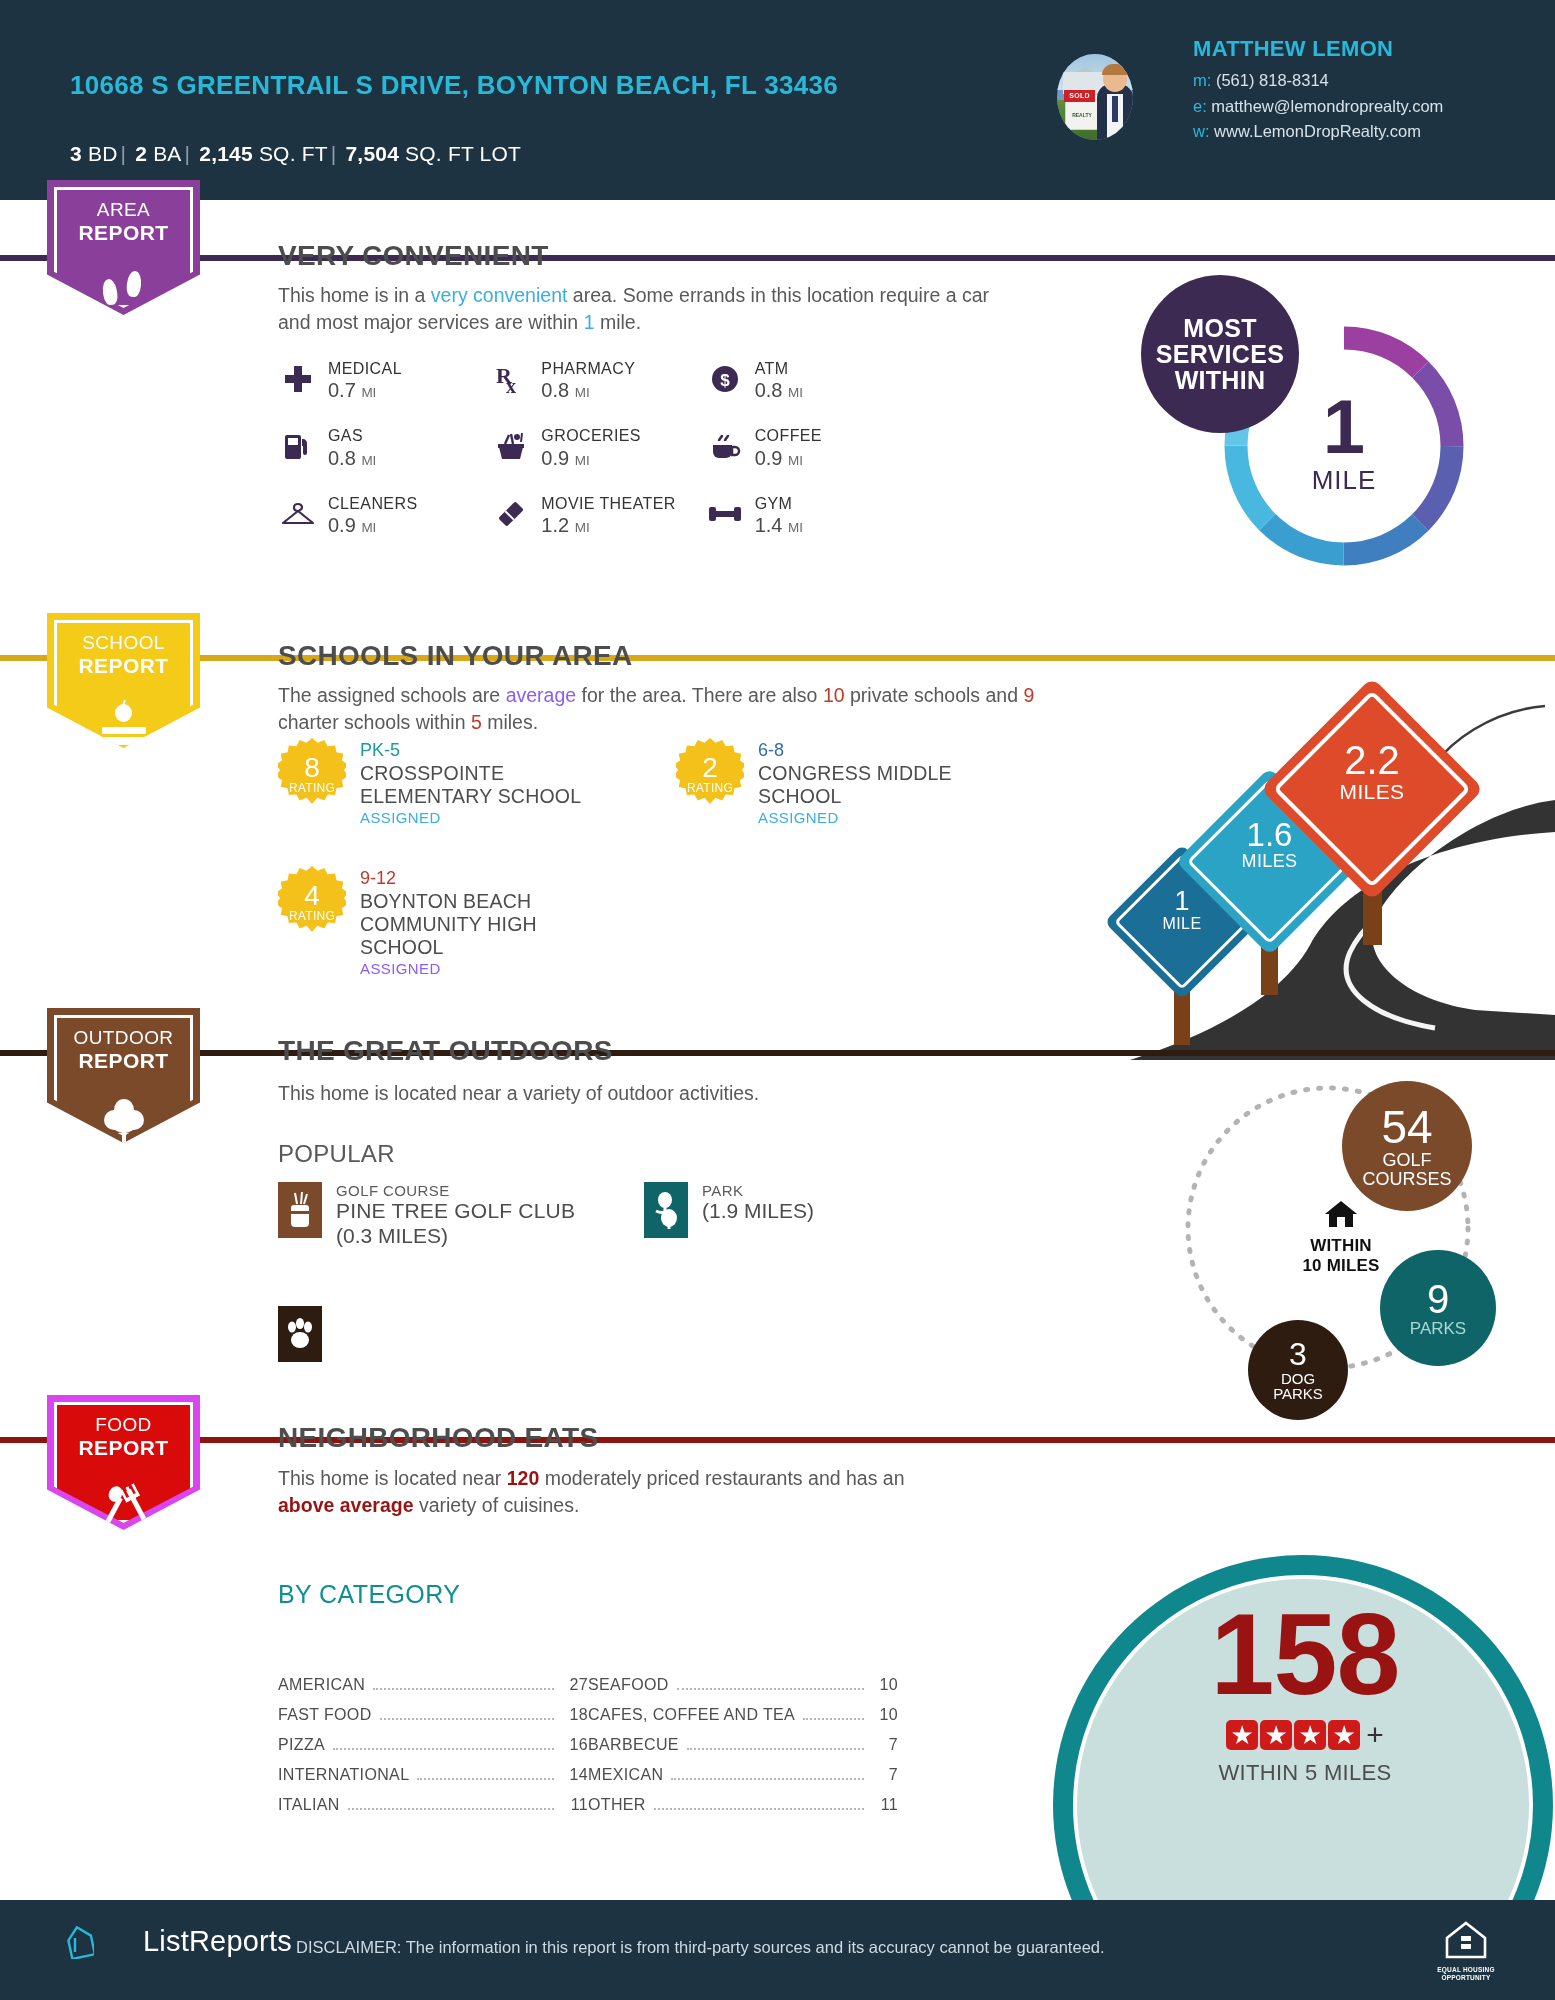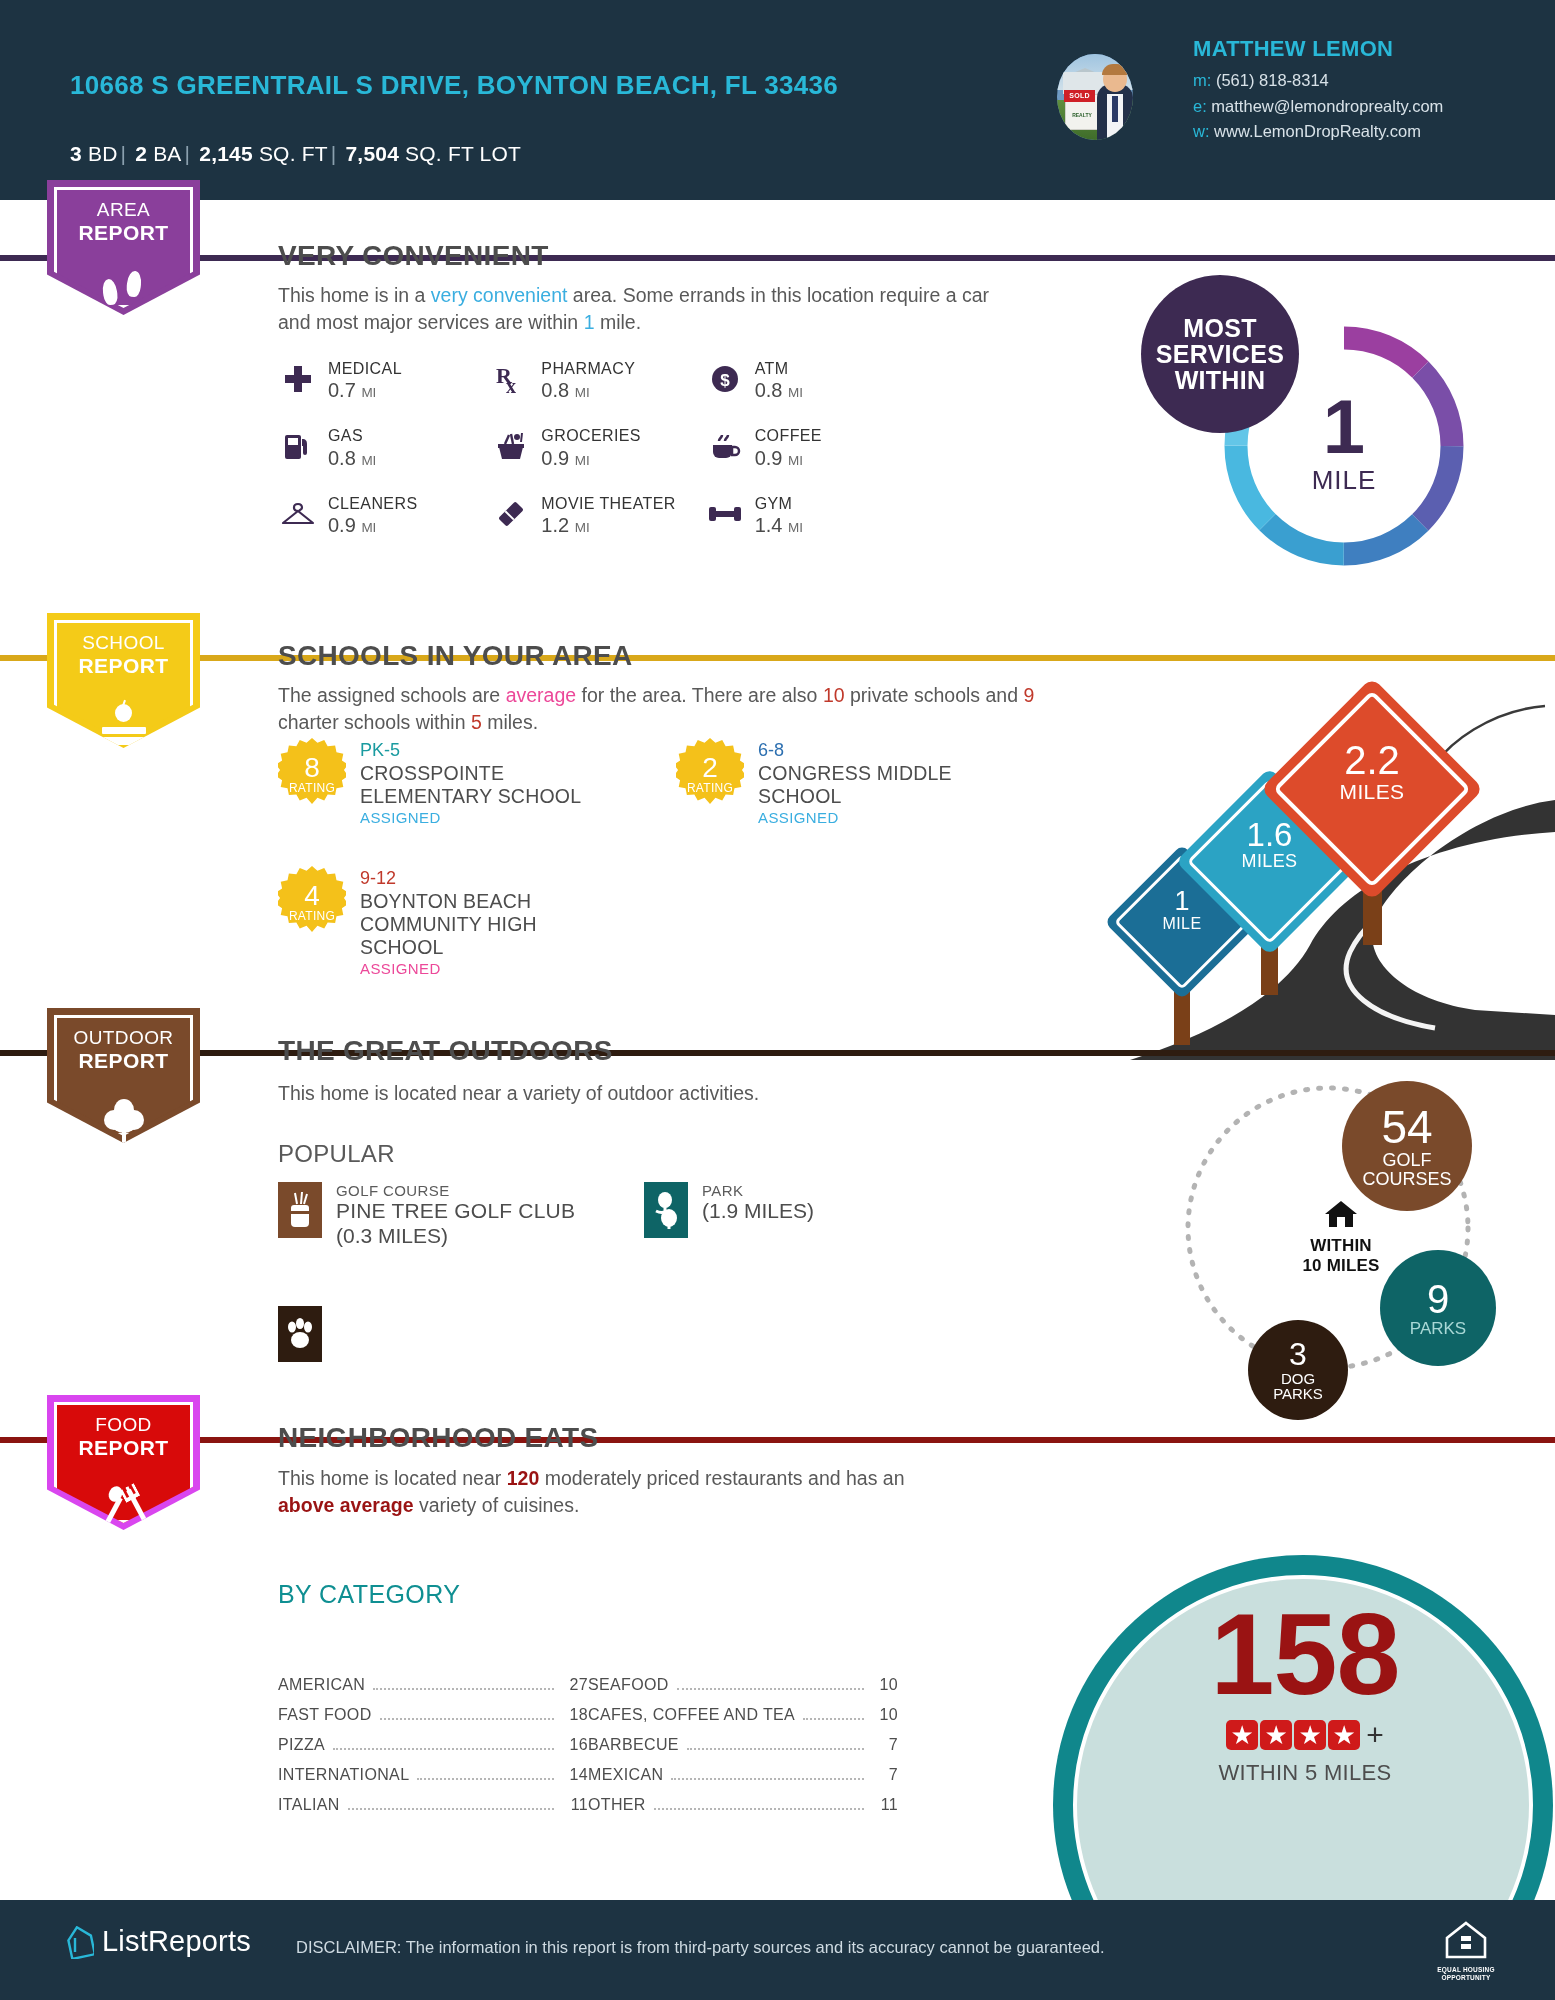--- a/index.html
+++ b/index.html
@@ -188,30 +188,30 @@
   }
   .food-num { position: absolute; left: 1140px; top: 1600px; width: 330px; text-align: center; font-size: 115px; font-weight: bold; color: #9a1313; line-height: .95; letter-spacing: -1px; }
   .food-stars { position: absolute; left: 1140px; top: 1718px; width: 330px; display: flex; align-items: center; justify-content: center; }
   .fstar { width: 32px; height: 30px; background: #cf1a1a; border-radius: 5px; margin-right: 2px; display:flex; align-items:center; justify-content:center; }
   .fstar .sg { color: #fff; font-size: 26px; line-height: 26px; }
   .food-plus { font-size: 30px; color: #333; margin-left: 4px; }
   .food-within { position: absolute; left: 1140px; top: 1760px; width: 330px; text-align: center; font-size: 22px; color: #4d4d4d; letter-spacing: .3px; }
 
   
   .footer { position: absolute; left: 0; top: 1900px; width: 1555px; height: 100px; background: #1d3342; }
-  .lr-logo { position: absolute; left: 66px; top: 1925px; display: flex; align-items: center; }
+  .lr-logo { position: absolute; left: 66px; top: 1925px; display: flex; align-items: center; gap: 41px; }
   .lr-mark { width: 28px; height: 32px; position: relative; }
   .lr-mark svg { display:block; }
   .lr-name { font-size: 29px; color: #fff; margin-left: 8px; letter-spacing: .2px; }
   .disclaimer { position: absolute; left: 296px; top: 1938px; font-size: 16.5px; color: #cfdbe2; }
   .eho { position: absolute; left: 1436px; top: 1920px; width: 60px; text-align: center; }
   .eho-txt { font-size: 6.5px; color: #fff; font-weight: bold; letter-spacing: .2px; line-height: 1.25; margin-top: 2px; }
 
   .hl-blue { color: #3aaee0; }
-  .hl-orange { color: #ec4899; }
+  .hl-orange { color: #8b5cf6; }
   .hl-red { color: #c0392b; }
   .hl-darkred { color: #9a1313; font-weight: bold; }
   .hl-teal { color: #1a9ba0; }
   .hl-navy { color: #2c6fb0; }
 </style>
 </head>
 <body>
 
 <div class="page">
 

